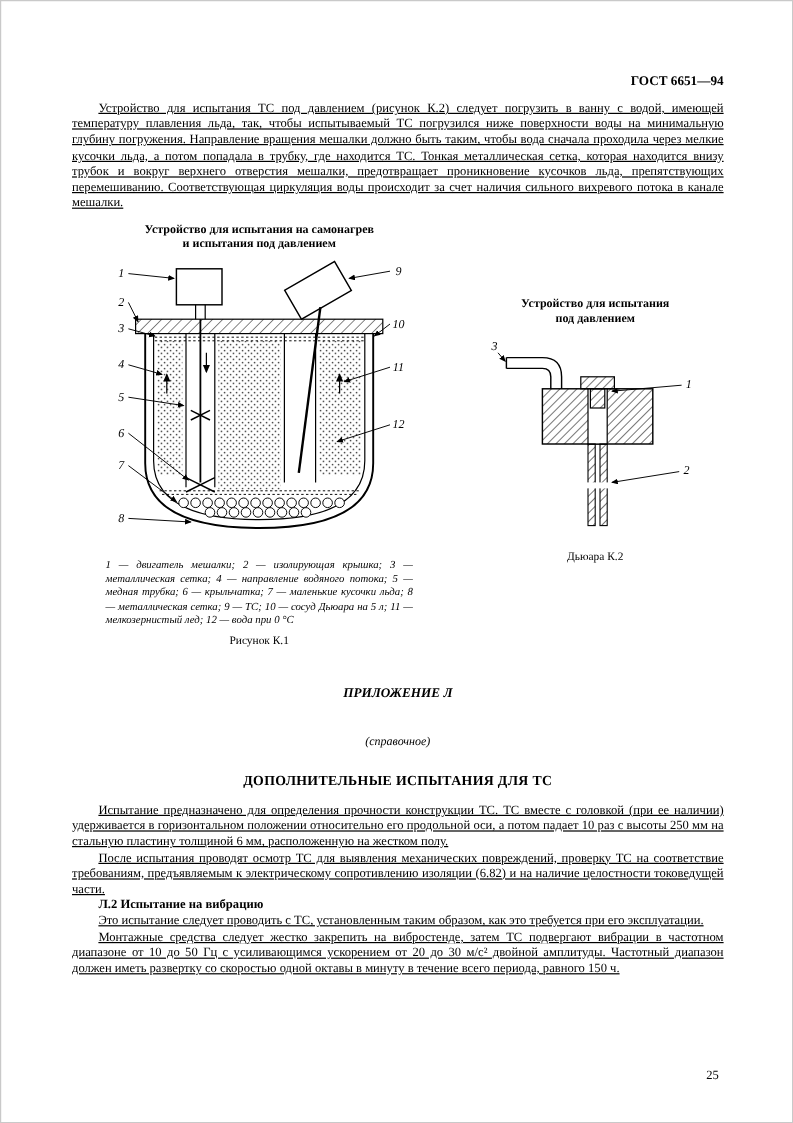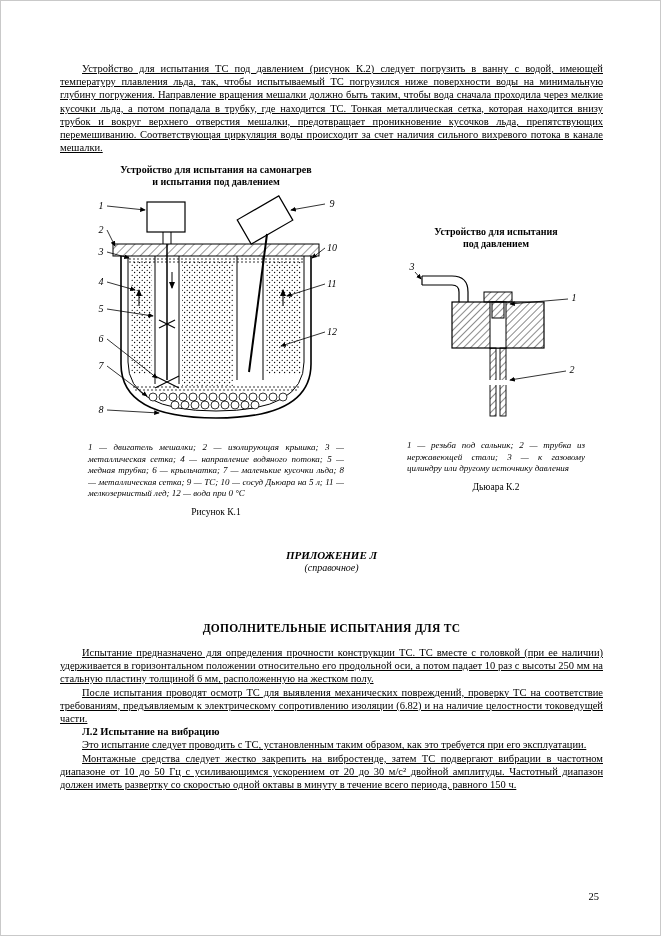--- a/index.html
+++ b/index.html
@@ -21,32 +21,33 @@
   .fig-title-right { margin-top:62px; }
   .fig-drawing-wrap { text-align:center; margin-top:6px; }
   .fig-caption {
     font-style:italic; font-size:9px; line-height:11.5px;
     text-align:justify; margin:4px auto 0 auto;
   }
   .fig-caption-left { width:256px; }
   .fig-caption-right { width:178px; margin-top:10px; }
   .fig-label { text-align:center; font-size:9.5px; margin-top:7px; }
   .appendix-title { text-align:center; font-style:italic; font-weight:bold; font-size:11px; margin-top:32px; }
-  .appendix-sub { text-align:center; font-style:italic; font-size:10px; line-height:13px; }
-  .main-heading { text-align:center; font-weight:bold; font-size:11.5px; margin-top:48px; margin-bottom:12px; letter-spacing:0.3px; }
+  .appendix-sub { text-align:center; font-style:italic; font-size:10px; line-height:13px;margin-top:28px; }
+  .main-heading { text-align:center; font-weight:bold; font-size:11.5px; margin-top:20px; margin-bottom:12px; letter-spacing:0.3px; }
   .section-head { font-weight:bold; font-size:10.5px; line-height:13.2px; text-indent:22px; }
   .page-number { position:absolute; right:62px; bottom:34px; font-size:10.5px; }
   svg text { font-family:"Liberation Serif", serif; font-style:italic; font-size:10px; fill:#000; }
   svg { display:inline-block; }
 </style>
 </head>
 <body>
 
 <div class="page">
 
+  <div class="doc-header">ГОСТ 6651—94</div>
 
   <p class="body-text">Устройство для испытания ТС под давлением (рисунок К.2) следует погрузить в ванну с водой, имеющей температуру плавления льда, так, чтобы испытываемый ТС погрузился ниже поверхности воды на минимальную глубину погружения. Направление вращения мешалки должно быть таким, чтобы вода сначала проходила через мелкие кусочки льда, а потом попадала в трубку, где находится ТС. Тонкая металлическая сетка, которая находится внизу трубок и вокруг верхнего отверстия мешалки, предотвращает проникновение кусочков льда, препятствующих перемешиванию. Соответствующая циркуляция воды происходит за счет наличия сильного вихревого потока в канале мешалки.</p>
 
   <div class="figures-row">
 
     <div class="fig-col-left">
       <div class="fig-title">
         <div>Устройство для испытания на самонагрев</div>
         <div>и испытания под давлением</div>
       </div>
@@ -227,21 +228,20 @@
             <line x1="160" y1="115" x2="104" y2="124" marker-end="url(#arr2)"></line>
           </g>
 
           <g text-anchor="middle">
             <text x="6" y="14">3</text>
             <text x="168" y="45">1</text>
             <text x="166" y="117">2</text>
           </g>
         </svg>
       </div>
-      <p class="fig-caption fig-caption-right">1 — резьба под сальник; 2 — трубка из нержавеющей стали; 3 — к газовому цилиндру или другому источнику давления</p>
       <div class="fig-label">Дьюара К.2</div>
     </div>
   </div>
 
   <div class="appendix-title">ПРИЛОЖЕНИЕ Л</div>
   <div class="appendix-sub">(справочное)</div>
 
   <div class="main-heading">ДОПОЛНИТЕЛЬНЫЕ ИСПЫТАНИЯ ДЛЯ ТС</div>
 
   <p class="body-text">Испытание предназначено для определения прочности конструкции ТС. ТС вместе с головкой (при ее наличии) удерживается в горизонтальном положении относительно его продольной оси, а потом падает 10 раз с высоты 250 мм на стальную пластину толщиной 6 мм, расположенную на жестком полу.</p>

